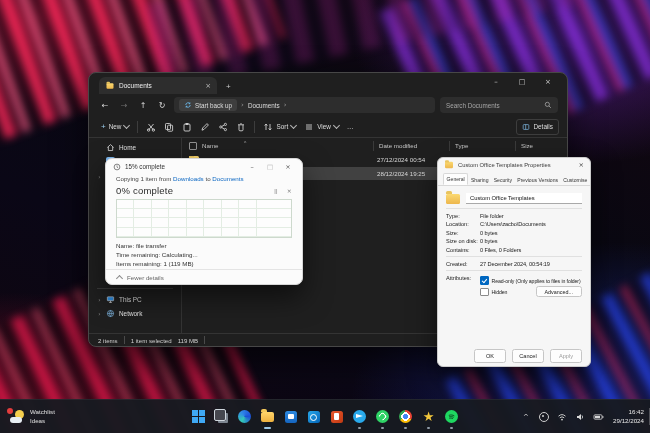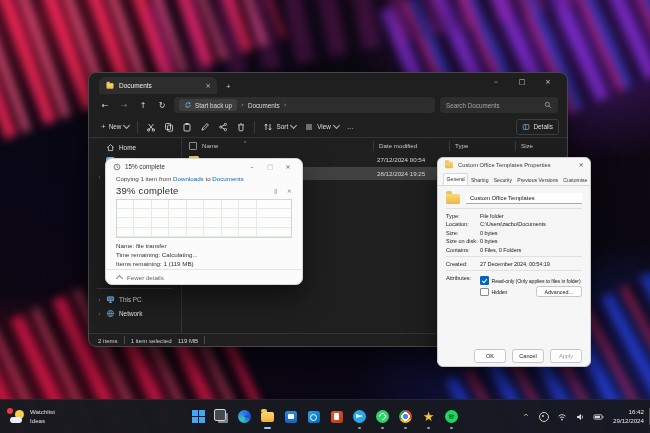--- a/index.html
+++ b/index.html
@@ -437,21 +437,21 @@
       <span class="cd-title-text">15% complete</span>
       <span class="cd-ctrl g">–</span>
       <span class="cd-ctrl g dim">□</span>
       <span class="cd-ctrl g">×</span>
     </div>
     <div class="cd-body">
       <div class="copyline">
         <span>Copying 1 item from </span><span class="linkblue">Downloads</span><span> to </span><span class="linkblue">Documents</span>
       </div>
       <div class="pct">
-        <span>39% complete</span>
+        <span>0% complete</span>
         <span class="sp"></span>
         <span class="pctbtn">||</span>
         <span class="pctbtn g">×</span>
       </div>
       <div class="graph"></div>
       <div class="meta">
         <div>Name: file transfer</div>
         <div>Time remaining: Calculating...</div>
         <div>Items remaining: 1 (119 MB)</div>
       </div>

